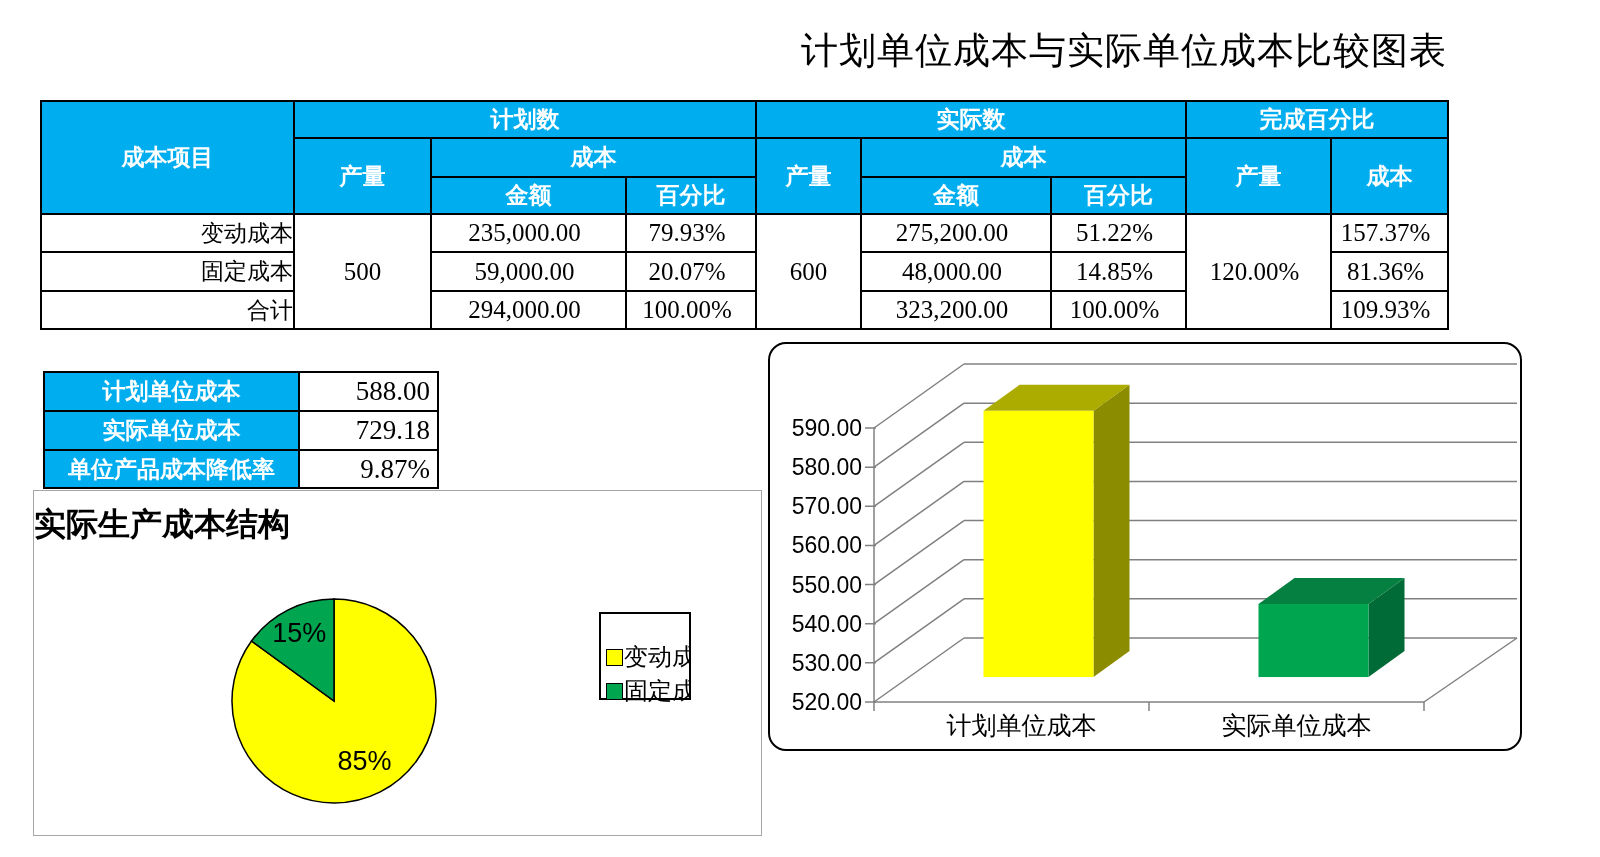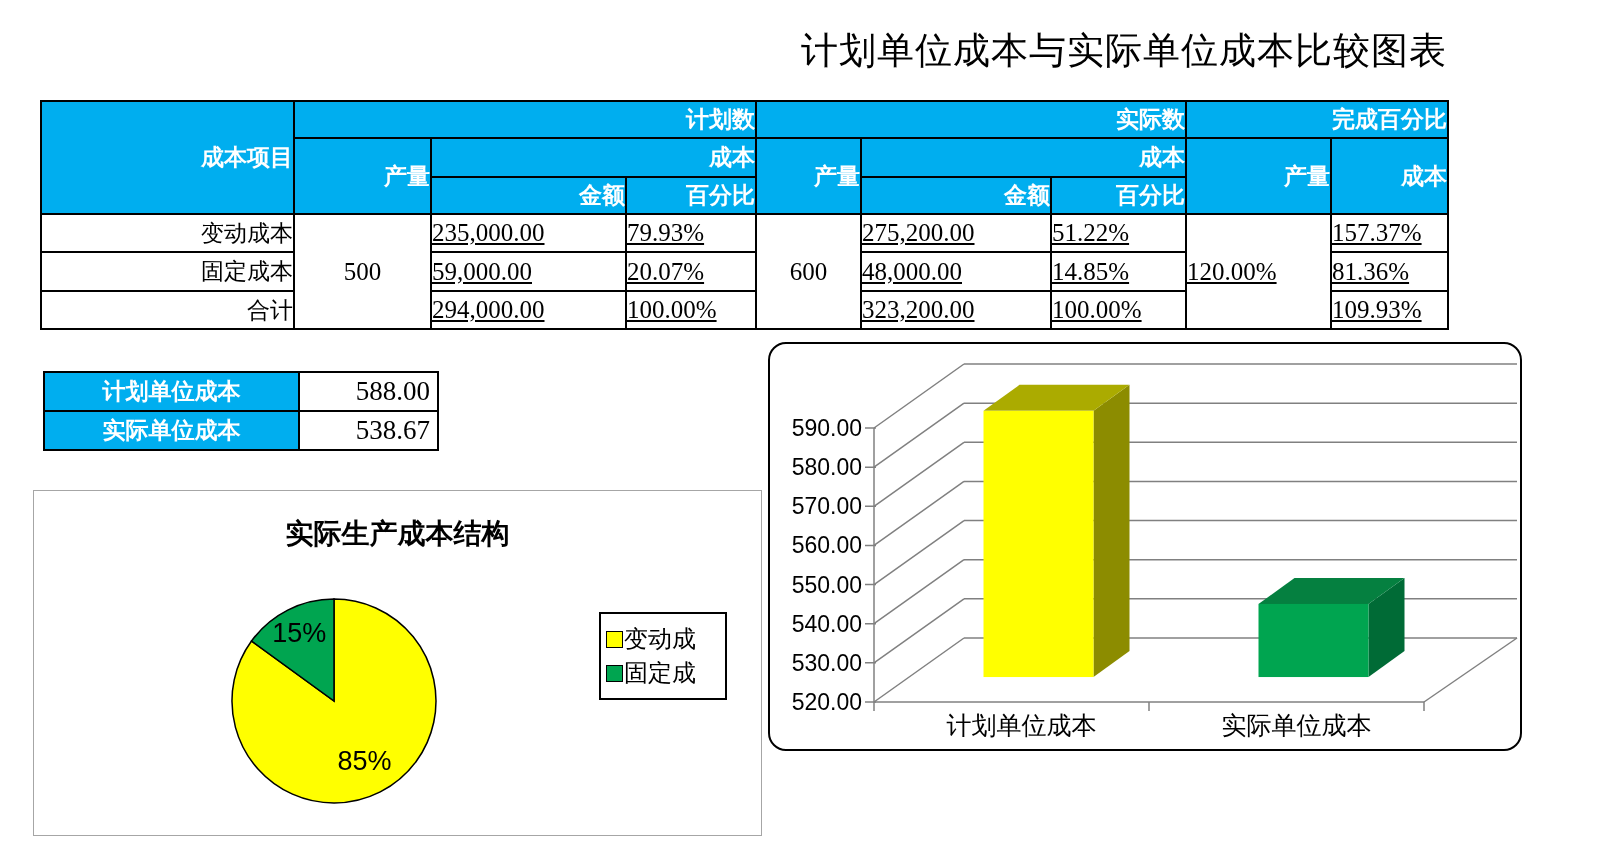--- a/index.html
+++ b/index.html
@@ -5,36 +5,36 @@
   html,body{margin:0;padding:0;background:#fff;}
   .page{position:relative;width:1600px;height:857px;background:#fff;overflow:hidden;
         font-family:"Liberation Serif","DejaVu Serif",serif;color:#000;}
   
   .main-title{position:absolute;left:40px;top:26px;width:1407px;text-align:right;
               font-size:37px;letter-spacing:1px;}
   
   table.main{position:absolute;left:40px;top:100px;border-collapse:collapse;table-layout:fixed;}
   table.main td,table.main th{border:2px solid #000;padding:0;overflow:hidden;white-space:nowrap;
                               vertical-align:middle;font-weight:normal;}
-  table.main th.blue{background:#00AEEF;color:#fff;font-weight:bold;font-size:23px;text-align:right;}
-  table.main td.num{font-size:25px;text-align:left;padding-right:8px;text-decoration:underline;}
+  table.main th.blue{background:#00AEEF;color:#fff;font-weight:bold;font-size:23px;text-align:center;}
+  table.main td.num{font-size:25px;text-align:center;padding-right:8px;}
   table.main td.ctr{font-size:25px;text-align:center;}
   table.main td.lbl{font-size:23px;text-align:right;}
   
   table.unit{position:absolute;left:43px;top:371px;border-collapse:collapse;table-layout:fixed;}
   table.unit td{border:2px solid #000;padding:0;overflow:hidden;white-space:nowrap;vertical-align:middle;}
   table.unit td.blue{background:#00AEEF;color:#fff;font-weight:bold;font-size:23px;text-align:center;}
   table.unit td.val{font-size:27px;text-align:right;padding-right:7px;}
   
   .pie-panel{position:absolute;left:33px;top:490px;width:729px;height:346px;background:#fff;
              border:1px solid #A6A6A6;box-sizing:border-box;}
-  .pie-title{position:absolute;left:0;top:24px;width:100%;text-align:center;font-size:28px;font-weight:bold;}
+  .pie-title{position:absolute;left:0;top:12px;width:100%;font-size:32px;font-weight:bold;}
   .pie-svg{position:absolute;left:0;top:0;}
-  .legend-box{position:absolute;left:565px;top:121px;width:128px;height:88px;border:2px solid #000;
-              box-sizing:border-box;background:#fff;padding:8px 0 0 5px;}
+  .legend-box{position:absolute;left:565px;top:121px;width:92px;height:88px;border:2px solid #000;
+              box-sizing:border-box;background:#fff;padding:26px 0 0 5px;}
   .legend-entry{display:flex;align-items:center;height:34px;}
   .legend-swatch{width:17px;height:17px;border:1px solid #000;box-sizing:border-box;flex:0 0 17px;}
   .legend-label{font-size:24px;line-height:24px;margin-left:1px;white-space:nowrap;overflow:hidden;}
   
   .bar-panel{position:absolute;left:768px;top:342px;width:754px;height:409px;background:#fff;
              border:2px solid #000;border-radius:18px;box-sizing:border-box;overflow:hidden;}
   .bar-svg{position:absolute;left:0;top:0;}
 </style>
 </head>
 <body>
@@ -111,21 +111,25 @@
         <col style="width:255px">
         <col style="width:139px">
       </colgroup>
     <tbody>
         <tr style="height:39px">
       <td class="blue">计划单位成本</td>
       <td class="val">588.00</td>
     </tr>
     <tr style="height:39px">
       <td class="blue">实际单位成本</td>
-      <td class="val">538.67</td>
+      <td class="val">729.18</td>
+    </tr>
+    <tr style="height:38px">
+      <td class="blue">单位产品成本降低率</td>
+      <td class="val">9.87%</td>
     </tr>
   </tbody>
     </table>
 
   <div class="pie-panel">
     <div class="pie-title">实际生产成本结构</div>
     <svg class="pie-svg" id="pie-svg" width="727" height="344">
         <path d="M300,210 L300.0,108.0 A102,102 0 1 1 217.5,150.0 Z" fill="#FFFF00" stroke="#000" stroke-width="1.5"></path>
         <text x="330.6" y="279.0" text-anchor="middle" font-size="27" font-family="&quot;Liberation Sans&quot;,&quot;DejaVu Sans&quot;,sans-serif" fill="#000">85%</text>
         <path d="M300,210 L217.5,150.0 A102,102 0 0 1 300.0,108.0 Z" fill="#00A550" stroke="#000" stroke-width="1.5"></path>

